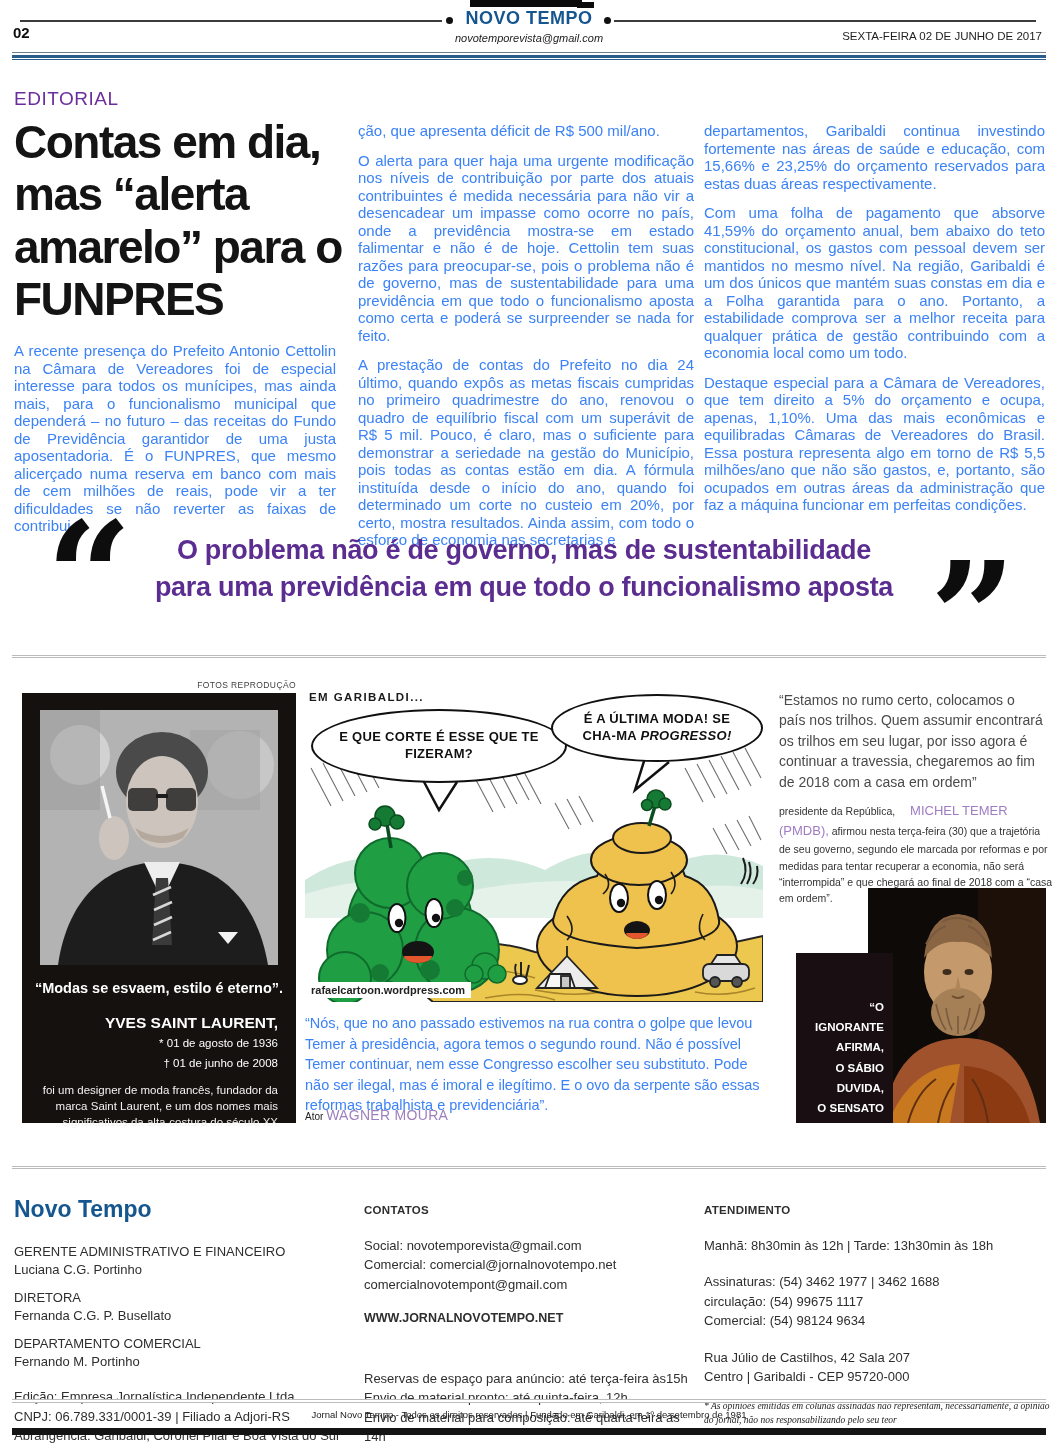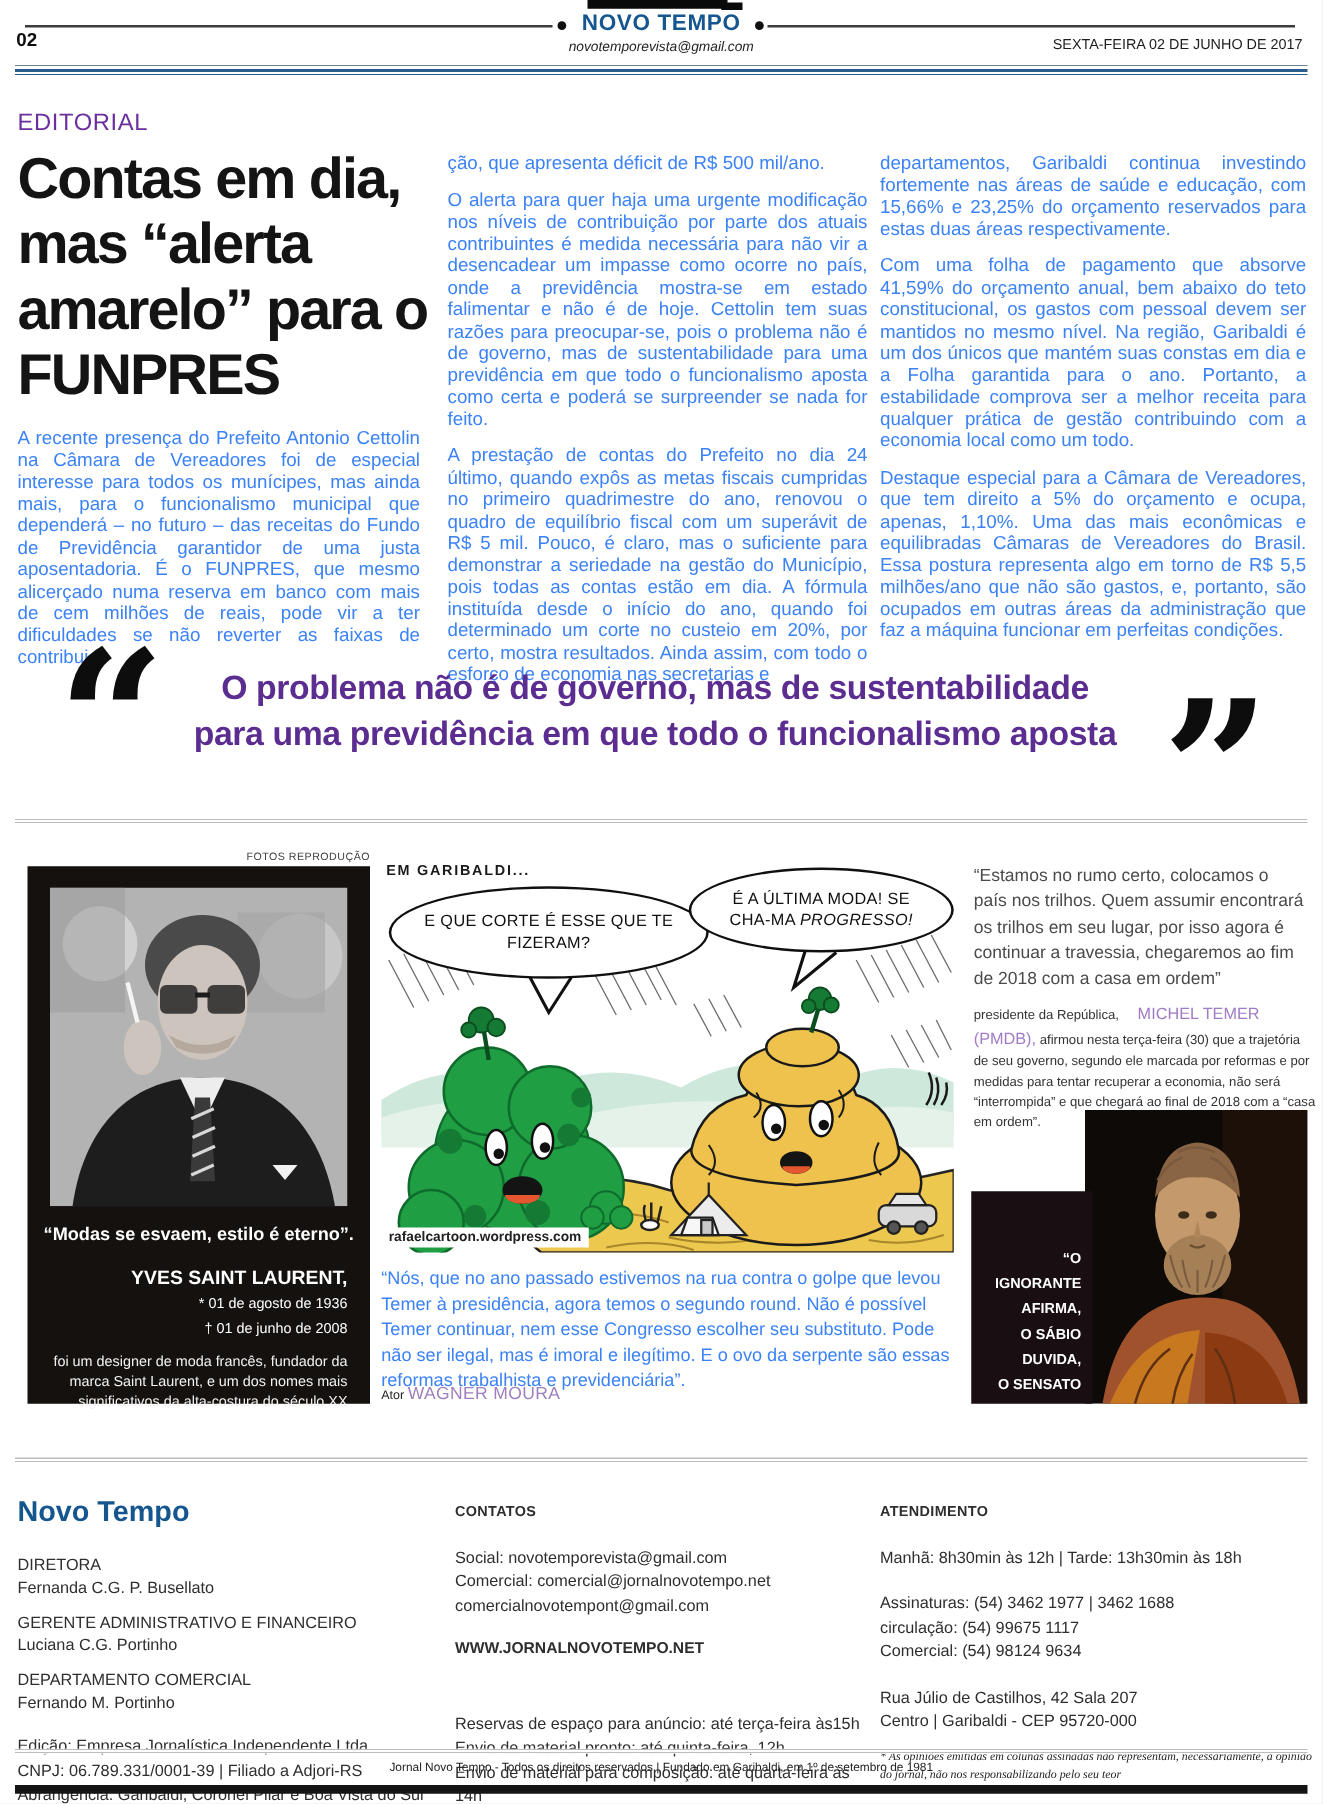--- a/index.html
+++ b/index.html
@@ -53,38 +53,38 @@
   .ysl-name{margin-top:18px;padding-right:18px;text-align:right;font-weight:bold;font-size:15.5px;}
   .ysl-dates{padding-right:18px;text-align:right;font-size:11.5px;line-height:1.5;margin-top:3px;}
   .ysl-bio{margin-top:9px;padding:0 18px 0 12px;text-align:right;font-size:11.5px;line-height:1.4;color:#f2f2f2;}
 
   .cartoon{left:305px;top:689px;width:458px;height:313px;}
   .cartoon-caption{position:absolute;left:4px;top:2px;font-size:11.5px;font-weight:bold;
                    letter-spacing:1.4px;color:#1a1a1a;}
   .scene{position:absolute;left:0;top:19px;}
   .bubble{position:absolute;background:#fff;border:2.5px solid #101010;border-radius:50%;
           display:flex;align-items:center;justify-content:center;text-align:center;
-          font-weight:normal;font-size:13px;line-height:1.3;color:#101010;letter-spacing:.3px;box-sizing:border-box;}
+          font-weight:bold;font-size:13px;line-height:1.3;color:#101010;letter-spacing:.3px;box-sizing:border-box;}
   .b1{left:6px;top:20px;width:256px;height:74px;padding:0 22px;}
   .b2{left:246px;top:5px;width:212px;height:68px;padding:0 16px;}
   .emph{font-style:italic;}
   .cartoon-credit{position:absolute;left:0;bottom:4px;background:#fff;font-size:11px;font-weight:bold;
                   color:#222;padding:2px 6px;}
 
   .moura{left:305px;top:1013px;width:470px;font-size:14.5px;color:#3b82f6;line-height:1.42;}
   .moura-sig{left:305px;top:1106px;}
   .sig-role{font-size:10px;color:#222;}
   .sig-name{font-size:14px;color:#9d7fbd;letter-spacing:.3px;}
 
   .temer{left:779px;top:690px;width:266px;font-size:14px;color:#4a4a4a;line-height:1.46;}
   .temer-attrib{left:779px;top:801px;width:274px;font-size:10.5px;color:#333;line-height:1.55;}
   .attrib-name{font-size:13px;color:#a07cc4;margin-left:12px;}
 
   .aristotle-img{left:868px;top:888px;}
-  .aristotle-box{left:777px;top:953px;width:97px;height:170px;background:#190f12;color:#fff;
+  .aristotle-box{left:796px;top:953px;width:97px;height:170px;background:#190f12;color:#fff;
                  box-sizing:border-box;padding:24px 9px 0 4px;text-align:right;font-weight:bold;
                  font-size:11.5px;line-height:1.75;white-space:pre-line;}
 
   
   .f-brand{left:14px;top:1196px;font-size:23px;font-weight:bold;color:#15568f;}
   .f-col{font-size:13px;color:#2e2e2e;line-height:1.35;}
   .f-col1{left:14px;top:1243px;width:335px;}
   .f-block{margin-bottom:11px;}
   .f-company{margin-top:17px;line-height:1.5;}
   .f-col2{left:364px;top:1203px;width:335px;}
@@ -334,26 +334,26 @@
 O SENSATO
 REFLETE”.</div>
     <div>ARISTÓTELES</div>
   </div>
 
   <div class="abs divider div2"></div>
 
   <div class="abs f-brand">Novo Tempo</div>
   <div class="abs f-col f-col1">
     <div class="f-block">
+      <div>GERENTE ADMINISTRATIVO E FINANCEIRO</div>
+      <div>Luciana C.G. Portinho</div>
+    </div>
+    <div class="f-block">
       <div>DIRETORA</div>
       <div>Fernanda C.G. P. Busellato</div>
-    </div>
-    <div class="f-block">
-      <div>GERENTE ADMINISTRATIVO E FINANCEIRO</div>
-      <div>Luciana C.G. Portinho</div>
     </div>
     <div class="f-block">
       <div>DEPARTAMENTO COMERCIAL</div>
       <div>Fernando M. Portinho</div>
     </div>
     <div class="f-company">
       <div>Edição: Empresa Jornalística Independente Ltda</div>
       <div>CNPJ: 06.789.331/0001-39 | Filiado a Adjori-RS</div>
       <div>Abrangência: Garibaldi, Coronel Pilar e Boa Vista do Sul</div>
     </div>

